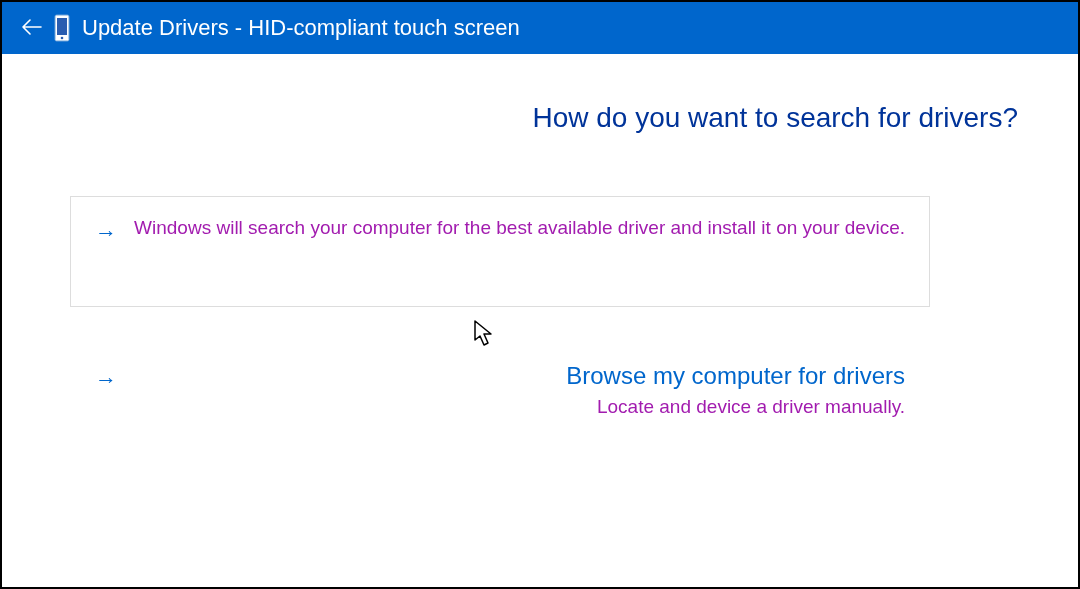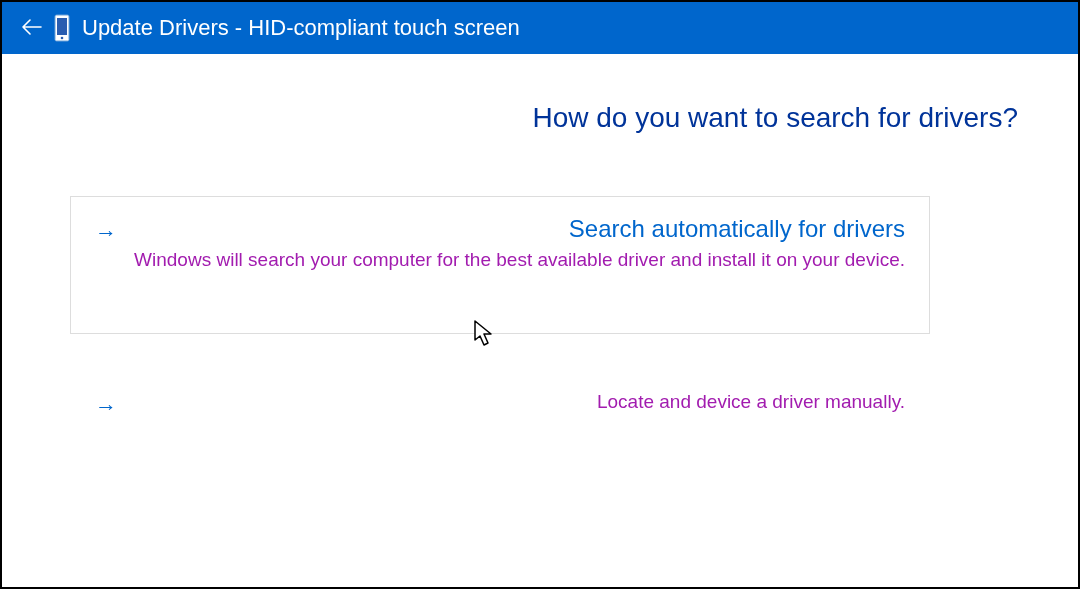--- a/index.html
+++ b/index.html
@@ -111,30 +111,30 @@
   <span class="titlebar-text">Update Drivers - HID-compliant touch screen</span>
 </div>
 
 <div class="content">
   <h1 class="heading">How do you want to search for drivers?</h1>
 
   <div class="option hovered">
     <div class="option-row">
       <span class="arrow-icon">→</span>
       <div class="option-texts">
-        <div class="option-title">Search automatically for drivers</div>
         <div class="option-desc">Windows will search your computer for the best available driver and install it on your device.</div>
       </div>
     </div>
   </div>
 
   <div class="option">
     <div class="option-row">
       <span class="arrow-icon">→</span>
       <div class="option-texts">
+        <div class="option-title">Browse my computer for drivers</div>
         <div class="option-desc">Locate and device a driver manually.</div>
       </div>
     </div>
   </div>
 </div>
 
 <div class="cursor-pointer">
   <svg width="22" height="28" viewBox="0 0 22 28">
     <path d="M1 1 L1 20 L6 16 L10 25 L14 23 L10 14 L17 14 Z" fill="#fff" stroke="#000" stroke-width="1.5" stroke-linejoin="round"></path>
   </svg>

